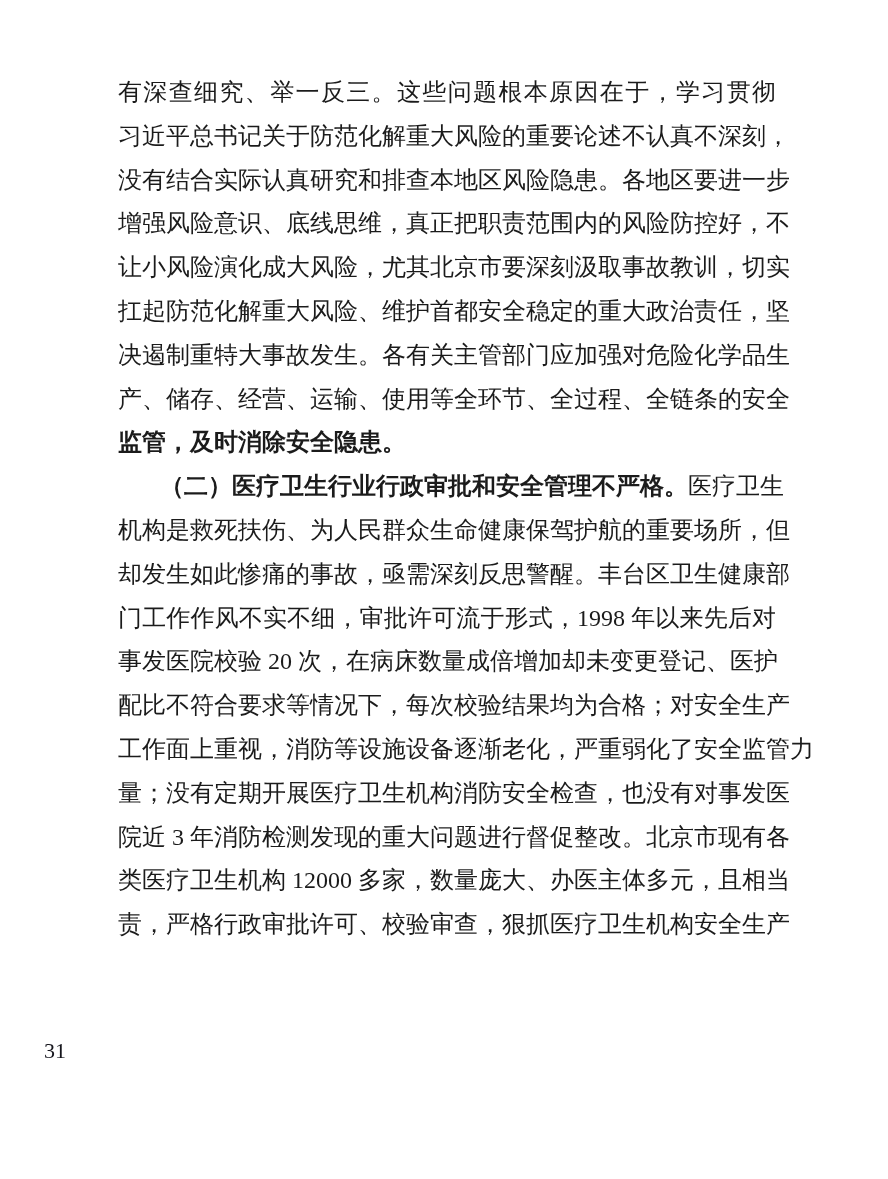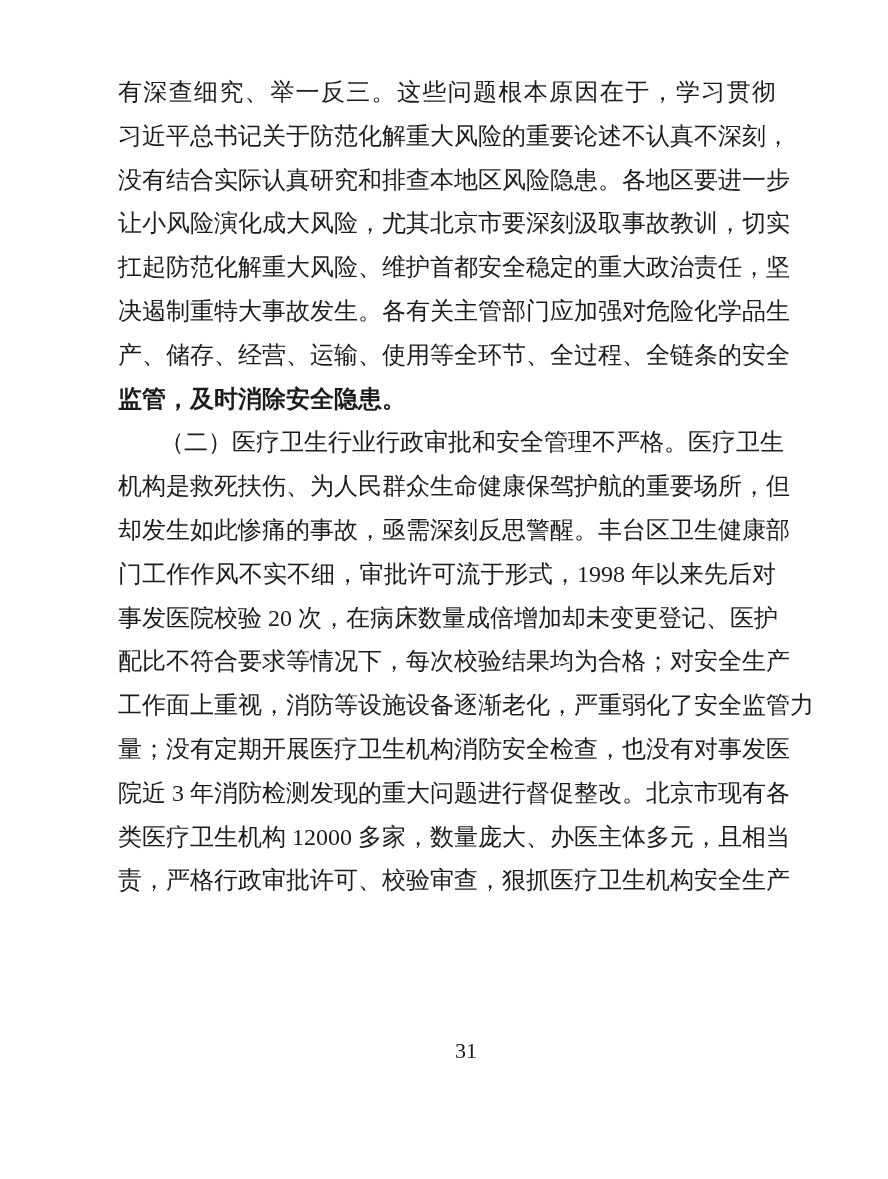--- a/index.html
+++ b/index.html
@@ -36,43 +36,44 @@
   }
   .line.no-justify {
     text-align: left;
     text-align-last: left;
     font-weight: bold;
   }
   .line.indent {
     text-indent: 42px;
   }
   .lead {
-    font-weight: normal;
+    font-weight: bold;
   }
   .page-number {
     position: absolute;
     top: 1036px;
     left: 0;
     width: 888px;
     height: 30px;
     line-height: 30px;
-    text-align: center;
+    text-align: left;
     text-indent: 44px;
     font-size: 22px;
     color: #16161d;
   }
 </style>
 </head>
 <body>
 
 <div class="page">
   <div class="doc-body">
       <div class="line">有深查细究、举一反三。这些问题根本原因在于，学习贯彻</div>
       <div class="line">习近平总书记关于防范化解重大风险的重要论述不认真不深刻，</div>
       <div class="line">没有结合实际认真研究和排查本地区风险隐患。各地区要进一步</div>
+      <div class="line">增强风险意识、底线思维，真正把职责范围内的风险防控好，不</div>
       <div class="line">让小风险演化成大风险，尤其北京市要深刻汲取事故教训，切实</div>
       <div class="line">扛起防范化解重大风险、维护首都安全稳定的重大政治责任，坚</div>
       <div class="line">决遏制重特大事故发生。各有关主管部门应加强对危险化学品生</div>
       <div class="line">产、储存、经营、运输、使用等全环节、全过程、全链条的安全</div>
       <div class="line no-justify">监管，及时消除安全隐患。</div>
       <div class="line indent"><span class="lead">（二）医疗卫生行业行政审批和安全管理不严格。</span>医疗卫生</div>
       <div class="line">机构是救死扶伤、为人民群众生命健康保驾护航的重要场所，但</div>
       <div class="line">却发生如此惨痛的事故，亟需深刻反思警醒。丰台区卫生健康部</div>
       <div class="line">门工作作风不实不细，审批许可流于形式，1998 年以来先后对</div>
       <div class="line">事发医院校验 20 次，在病床数量成倍增加却未变更登记、医护</div>

